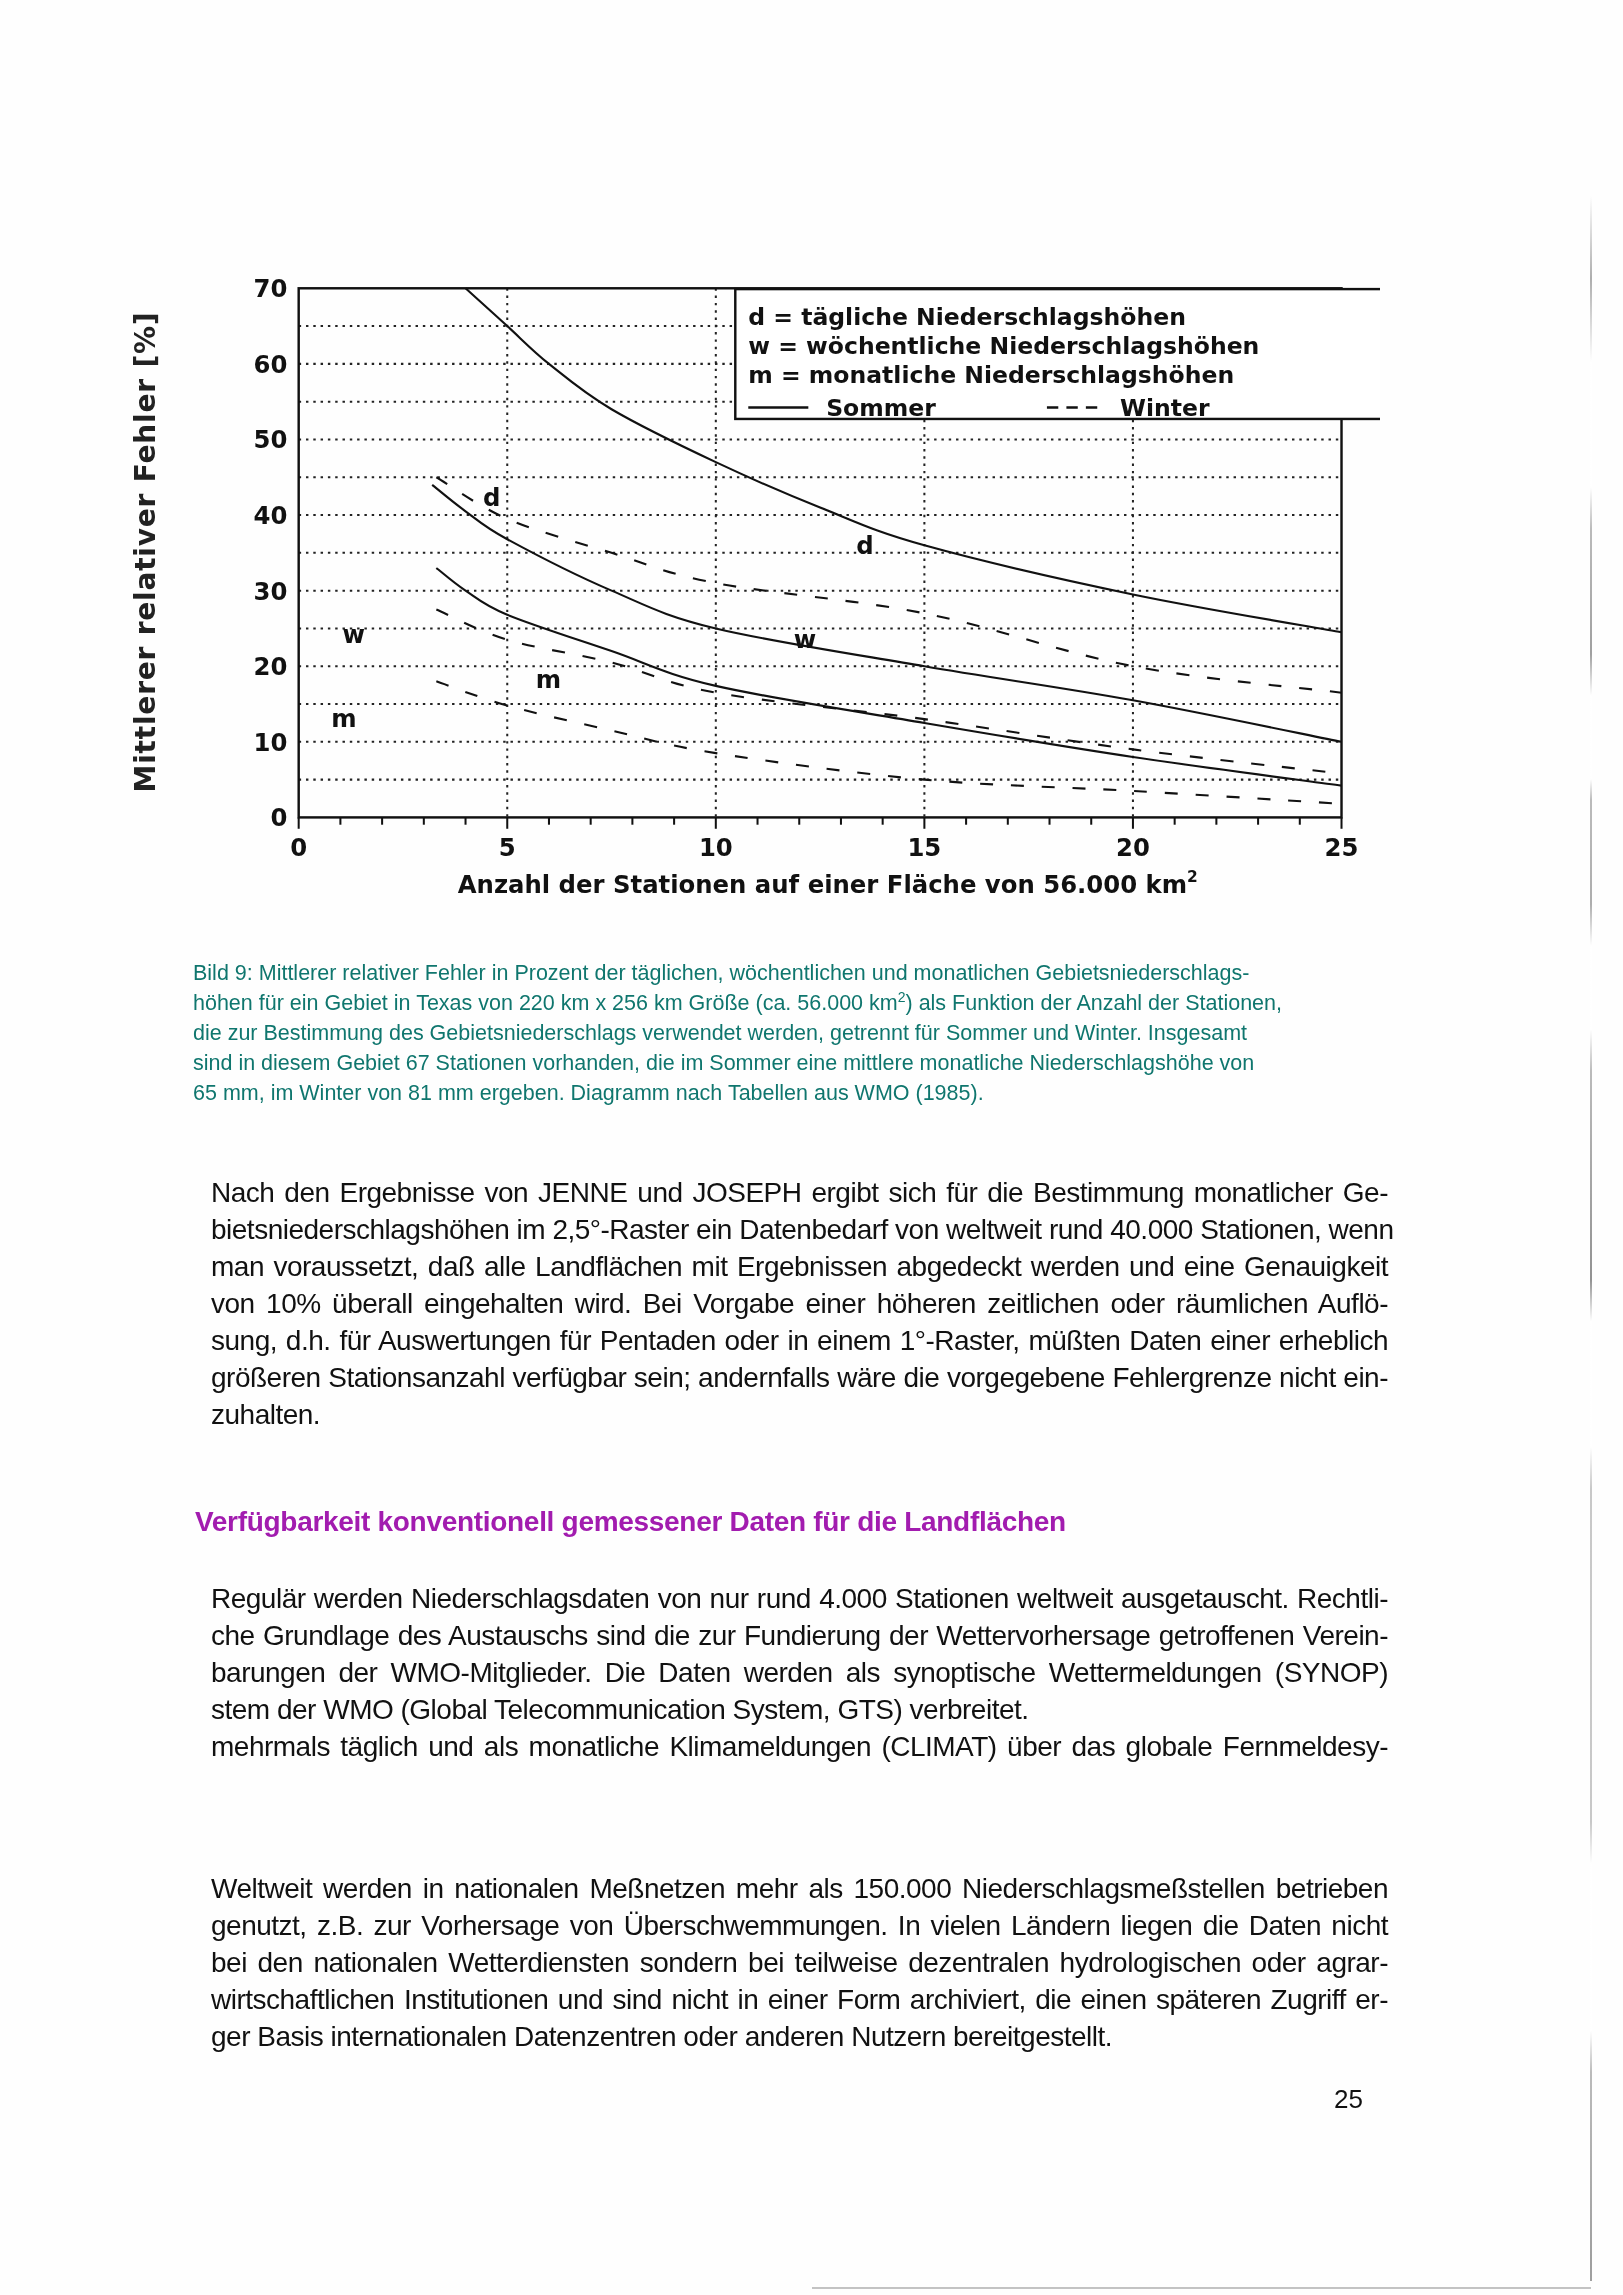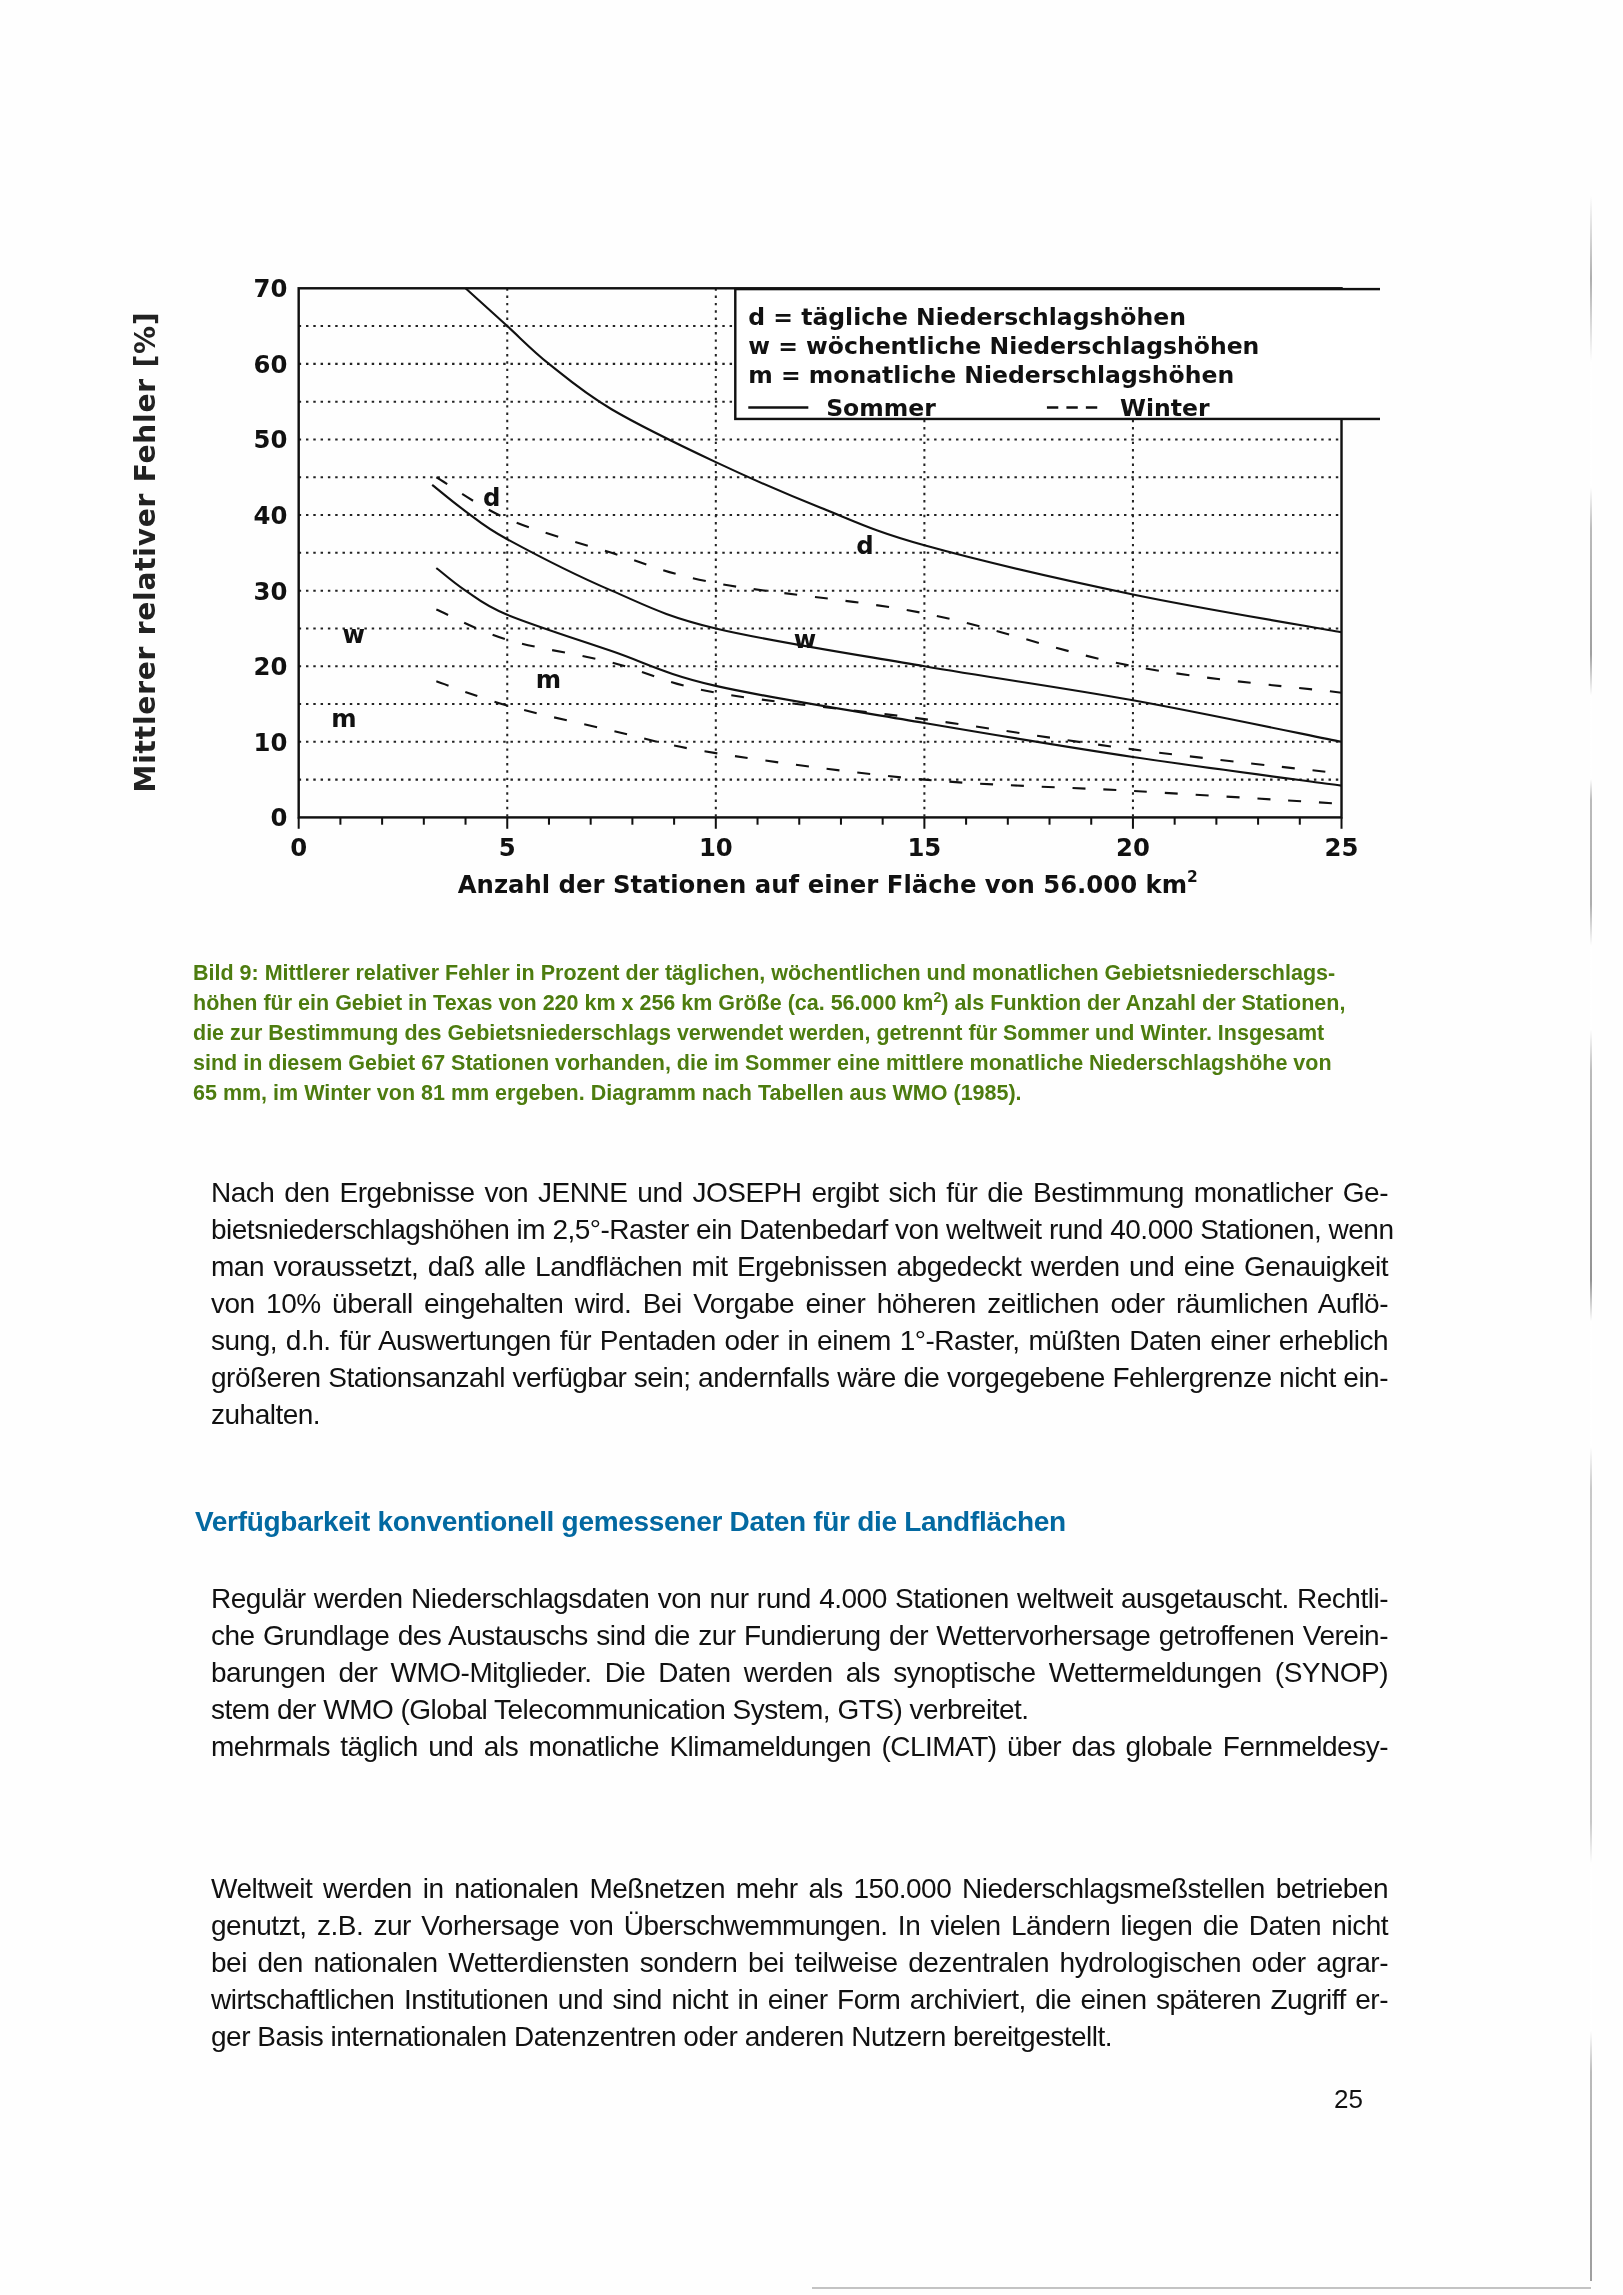--- a/index.html
+++ b/index.html
@@ -8,35 +8,35 @@
   .chart-wrap { position: absolute; left: 162px; top: 268px; width: 1218px; height: 633px; }
   .chart-wrap svg { position: absolute; left: 0; top: 0; }
   .ylabel {
     position: absolute; left: 153px; top: 552px; width: 568px; height: 49px;
     transform: translate(-50%, -50%) rotate(-90deg); transform-origin: center center;
     font-family: "DejaVu Sans", sans-serif; font-weight: bold; font-size: 28px; letter-spacing: 0.8px;
     text-align: center; white-space: nowrap; color: #222;
   }
   .caption {
     position: absolute; left: 193px; top: 958px; width: 1177px;
-    font-family: "Liberation Sans", sans-serif; font-weight: bold; font-size: 21.5px; line-height: 30px;
-    color: #4d7c0f; text-align: justify;
+    font-family: "Liberation Sans", sans-serif; font-weight: normal; font-size: 21.5px; line-height: 30px;
+    color: #0f766e; text-align: justify;
   }
   .caption sup { font-size: 14px; line-height: 0; }
   .body-text {
     position: absolute; left: 195px; width: 1177px;
     font-family: "Liberation Sans", sans-serif; font-size: 28px; line-height: 37px; color: #111;
     letter-spacing: -0.5px;
     margin-left: 16px;
   }
   .body-text .ln { display: block; white-space: nowrap; text-align: justify; text-align-last: justify; }
   .body-text .ln.last { text-align-last: left; }
   .heading {
     position: absolute; left: 195px; top: 1503px; width: 1177px;
-    font-family: "Liberation Sans", sans-serif; font-weight: bold; font-size: 28px; line-height: 37px; color: #0369a1;
+    font-family: "Liberation Sans", sans-serif; font-weight: bold; font-size: 28px; line-height: 37px; color: #a21caf;
     letter-spacing: -0.3px;
   }
   .page-number {
     position: absolute; left: 1334px; top: 2084px;
     font-family: "Liberation Sans", sans-serif; font-size: 26px; color: #111;
   }
   .scan-edge-right { position: absolute; left: 1590px; top: 195px; width: 1.6px; height: 2086px; background: linear-gradient(#fff 0, #999 4%, #fff 8%, #fff 14%, #aaa 16%, #888 22%, #fff 24%, #fff 28%, #aaa 29%, #999 34%, #fff 36%, #fff 40%, #aaa 42%, #777 52%, #fff 54%, #fff 60%, #bbb 62%, #bbb 78%, #fff 80%, #fff 88%, #aaa 90%, #888 99%); opacity: .8; }
   .scan-edge-bottom { position: absolute; left: 812px; top: 2287px; width: 779px; height: 1.6px; background: #aaa; opacity: .7; }
 </style>
 </head>

